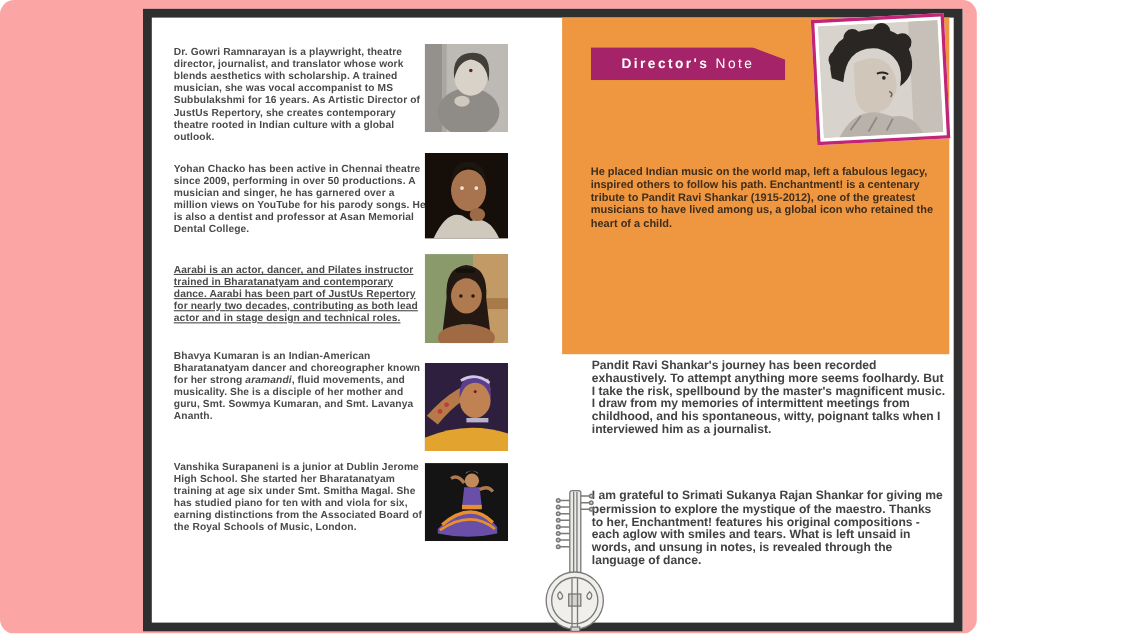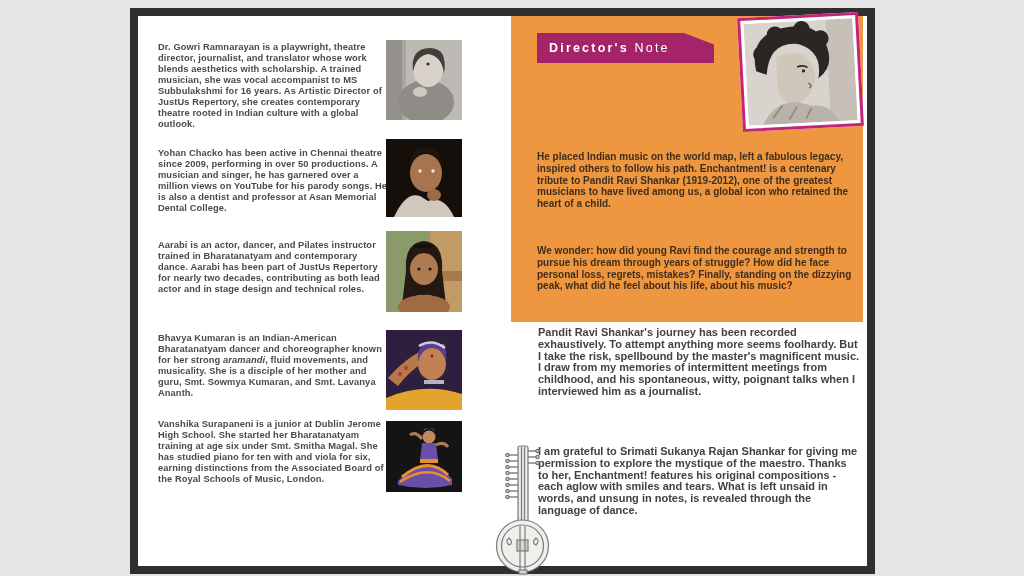--- a/index.html
+++ b/index.html
@@ -1,33 +1,33 @@
 <!DOCTYPE html>
 <html><head>
 <meta charset="utf-8">
 <style>
   html,body{margin:0;padding:0;background:#ffffff;}
   body{width:1024px;height:576px;overflow:hidden;font-family:"Liberation Sans",sans-serif;}
-  .canvas{position:relative;width:1024px;height:576px;background:#e5e5e5;}
+  .canvas{position:relative;width:888px;height:576px;background:#fca5a5;border-radius:13px;}
   .frame{position:absolute;left:130px;top:8px;width:745px;height:566px;
          border:8px solid #2f2f2f;box-sizing:border-box;background:#ffffff;}
   
   .bio{position:absolute;left:158px;width:230px;font-size:9.3px;font-weight:bold;
        color:#4a4a4a;line-height:1.18;letter-spacing:0.1px;}
   .bio em{font-style:italic;}
   .tech-note{position:absolute;left:161px;top:505px;width:240px;font-size:9.3px;
        font-weight:bold;color:#4a4a4a;}
   .photo{position:absolute;left:386px;width:76px;overflow:hidden;}
   .photo svg{display:block;width:100%;height:100%;}
   
   .orange-panel{position:absolute;left:511px;top:16px;width:352px;height:306px;
        background:#EF9640;}
-  .banner{position:absolute;left:537px;top:33px;width:177px;height:30px;background:#A52368;
+  .banner{position:absolute;left:537px;top:43px;width:177px;height:30px;background:#A52368;
        clip-path:polygon(0 0,83% 0,100% 38%,100% 100%,0 100%);
-       color:#ffffff;line-height:30px;padding-left:12px;box-sizing:border-box;
+       color:#ffffff;line-height:30px;padding-left:28px;box-sizing:border-box;
        font-size:12.5px;letter-spacing:2.2px;white-space:nowrap;}
   .banner .bold{font-weight:bold;}
   .banner .reg{font-weight:normal;}
   .ravi-photo{position:absolute;left:740px;top:15px;width:121px;height:114px;
        transform:rotate(-3deg);background:#ffffff;border:3px solid #C22577;
        padding:3px;box-sizing:border-box;}
   .ravi-photo svg{display:block;width:100%;height:100%;}
   .hl-para{position:absolute;left:537px;width:323px;font-size:10px;font-weight:bold;
        line-height:11.8px;color:#3E2E1B;}
   .body-para{position:absolute;left:538px;width:322px;font-size:11px;font-weight:bold;
@@ -40,24 +40,24 @@
 
 <div class="canvas">
   <div class="frame"></div>
 
   <div class="bio" style="top:42px;">
     <span>Dr. Gowri Ramnarayan is a playwright, theatre director, journalist, and translator whose work blends aesthetics with scholarship. A trained musician, she was vocal accompanist to MS Subbulakshmi for 16 years. As Artistic Director of JustUs Repertory, she creates contemporary theatre rooted in Indian culture with a global outlook.</span>
   </div>
   <div class="bio" style="top:148px;">
     <span>Yohan Chacko has been active in Chennai theatre since 2009, performing in over 50 productions. A musician and singer, he has garnered over a million views on YouTube for his parody songs. He is also a dentist and professor at Asan Memorial Dental College.</span>
   </div>
-  <div class="bio" style="top:240px;">
+  <div class="bio" style="top:240px;text-decoration:underline;">
     <span>Aarabi is an actor, dancer, and Pilates instructor trained in Bharatanatyam and contemporary dance. Aarabi has been part of JustUs Repertory for nearly two decades, contributing as both lead actor and in stage design and technical roles.</span>
   </div>
-  <div class="bio" style="top:333px;">
+  <div class="bio" style="top:318px;">
     <span>Bhavya Kumaran is an Indian-American Bharatanatyam dancer and choreographer known for her strong </span><em>aramandi</em><span>, fluid movements, and musicality. She is a disciple of her mother and guru, Smt. Sowmya Kumaran, and Smt. Lavanya Ananth.</span>
   </div>
   <div class="bio" style="top:419px;">
     <span>Vanshika Surapaneni is a junior at Dublin Jerome High School. She started her Bharatanatyam training at age six under Smt. Smitha Magal. She has studied piano for ten with and viola for six, earning distinctions from the Associated Board of the Royal Schools of Music, London.</span>
   </div>
 
   <div class="photo" style="top:40px;height:80px;">
     <svg viewBox="0 0 76 80" preserveAspectRatio="none">
       <rect width="76" height="80" fill="#bdb9b4"></rect>
       <rect width="16" height="80" fill="#94908b"></rect>
@@ -140,22 +140,21 @@
       <circle cx="74" cy="18" r="8" fill="#2a2624"></circle>
       <path d="M30 34 Q56 24 64 42 Q70 56 64 64 Q60 76 48 78 Q32 80 30 62 Z" fill="#d0c6ba"></path>
       <path d="M50 44 Q56 42 60 45" stroke="#2a2624" stroke-width="1.6" fill="none"></path>
       <circle cx="56" cy="48" r="1.6" fill="#2a2624"></circle>
       <path d="M60 60 Q64 62 61 65" stroke="#6e6258" stroke-width="1.4" fill="none"></path>
       <path d="M14 98 Q28 74 50 78 L62 82 Q80 80 88 98 Z" fill="#b8b2aa"></path>
       <path d="M24 92 L34 80 M40 94 L48 82 M56 94 L62 84" stroke="#8f8982" stroke-width="1.6"></path>
     </svg>
   </div>
 
-  <div class="hl-para" style="top:151px;">He placed Indian music on the world map, left a fabulous legacy, inspired others to follow his path. Enchantment! is a centenary tribute to Pandit Ravi Shankar (1919-2012), one of the greatest musicians to have lived among us, a global icon who retained the heart of a child.</div>
-  <div class="hl-para" style="top:245px;">We wonder: how did young Ravi find the courage and strength to pursue his dream through years of struggle? How did he face personal loss, regrets, mistakes? Finally, standing on the dizzying peak, what did he feel about his life, about his music?</div>
+  <div class="hl-para" style="top:151px;">He placed Indian music on the world map, left a fabulous legacy, inspired others to follow his path. Enchantment! is a centenary tribute to Pandit Ravi Shankar (1915-2012), one of the greatest musicians to have lived among us, a global icon who retained the heart of a child.</div>
 
   <div class="body-para" style="top:327px;">Pandit Ravi Shankar's journey has been recorded exhaustively. To attempt anything more seems foolhardy. But I take the risk, spellbound by the master's magnificent music. I draw from my memories of intermittent meetings from childhood, and his spontaneous, witty, poignant talks when I interviewed him as a journalist.</div>
   <div class="body-para" style="top:446px;">I am grateful to Srimati Sukanya Rajan Shankar for giving me permission to explore the mystique of the maestro. Thanks to her, Enchantment! features his original compositions - each aglow with smiles and tears. What is left unsaid in words, and unsung in notes, is revealed through the language of dance.</div>
 
   <div class="sitar">
     <svg viewBox="0 0 70 132" preserveAspectRatio="none">
       <g stroke="#7a7a7a" fill="none" stroke-width="1.2">
         <rect x="31" y="3" width="10" height="80" rx="2" fill="#eceae7"></rect>
         <line x1="34.5" y1="4" x2="34.5" y2="82"></line>
         <line x1="37.5" y1="4" x2="37.5" y2="82"></line>

